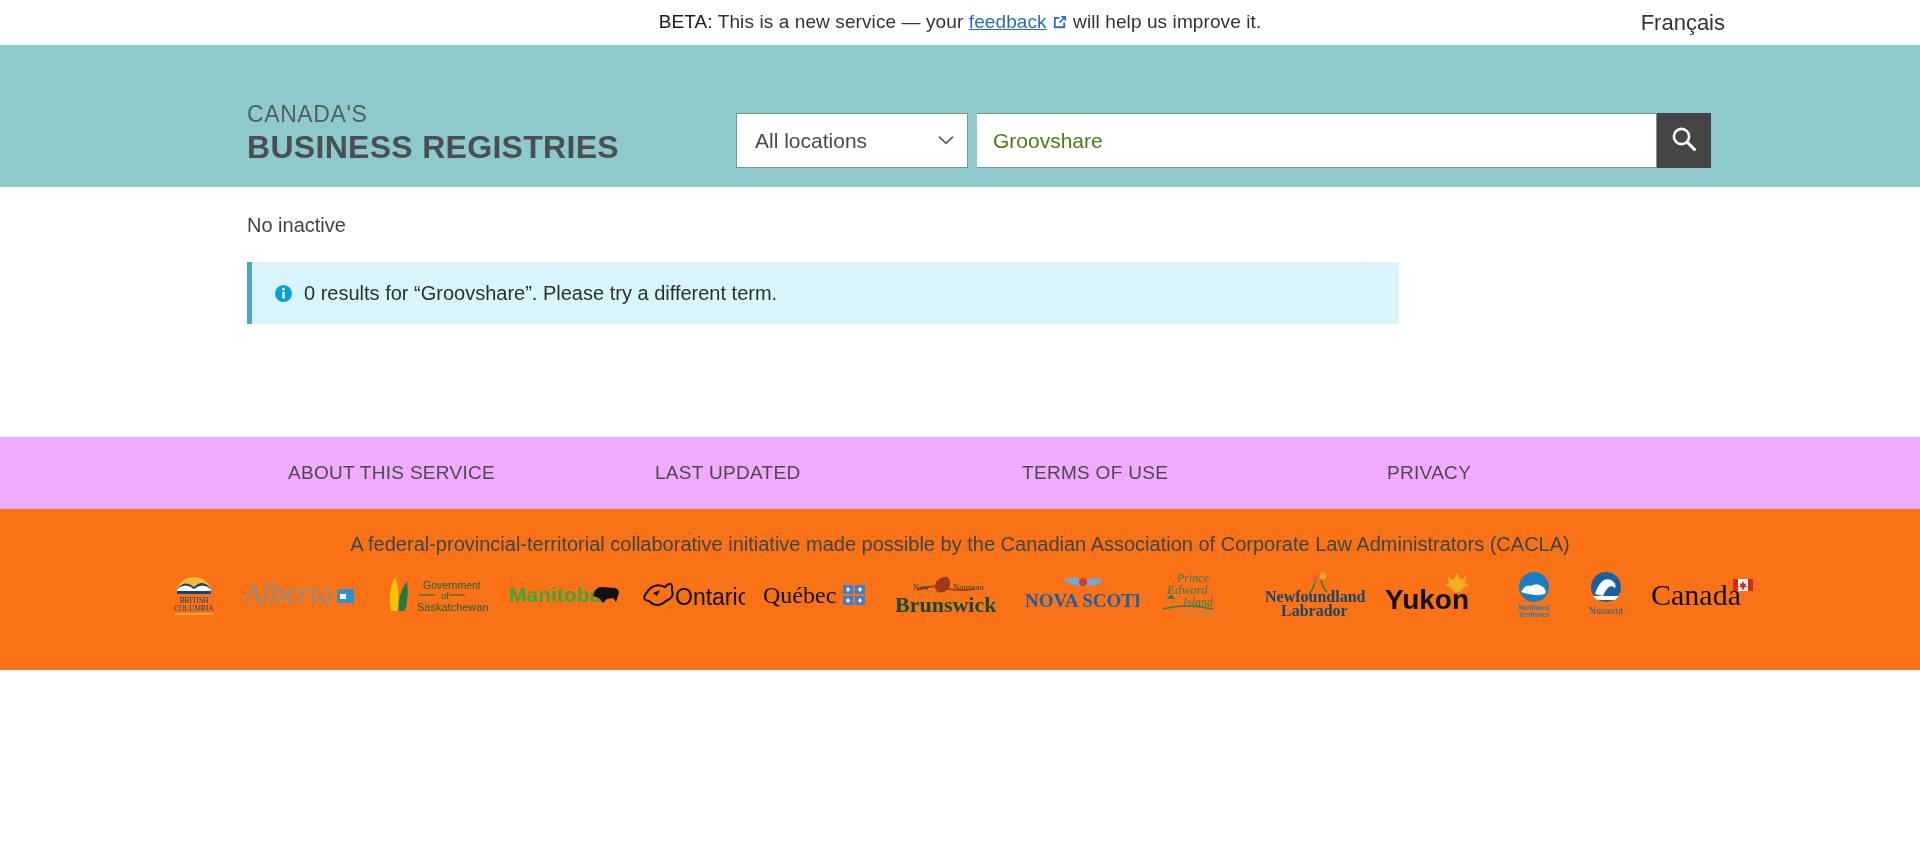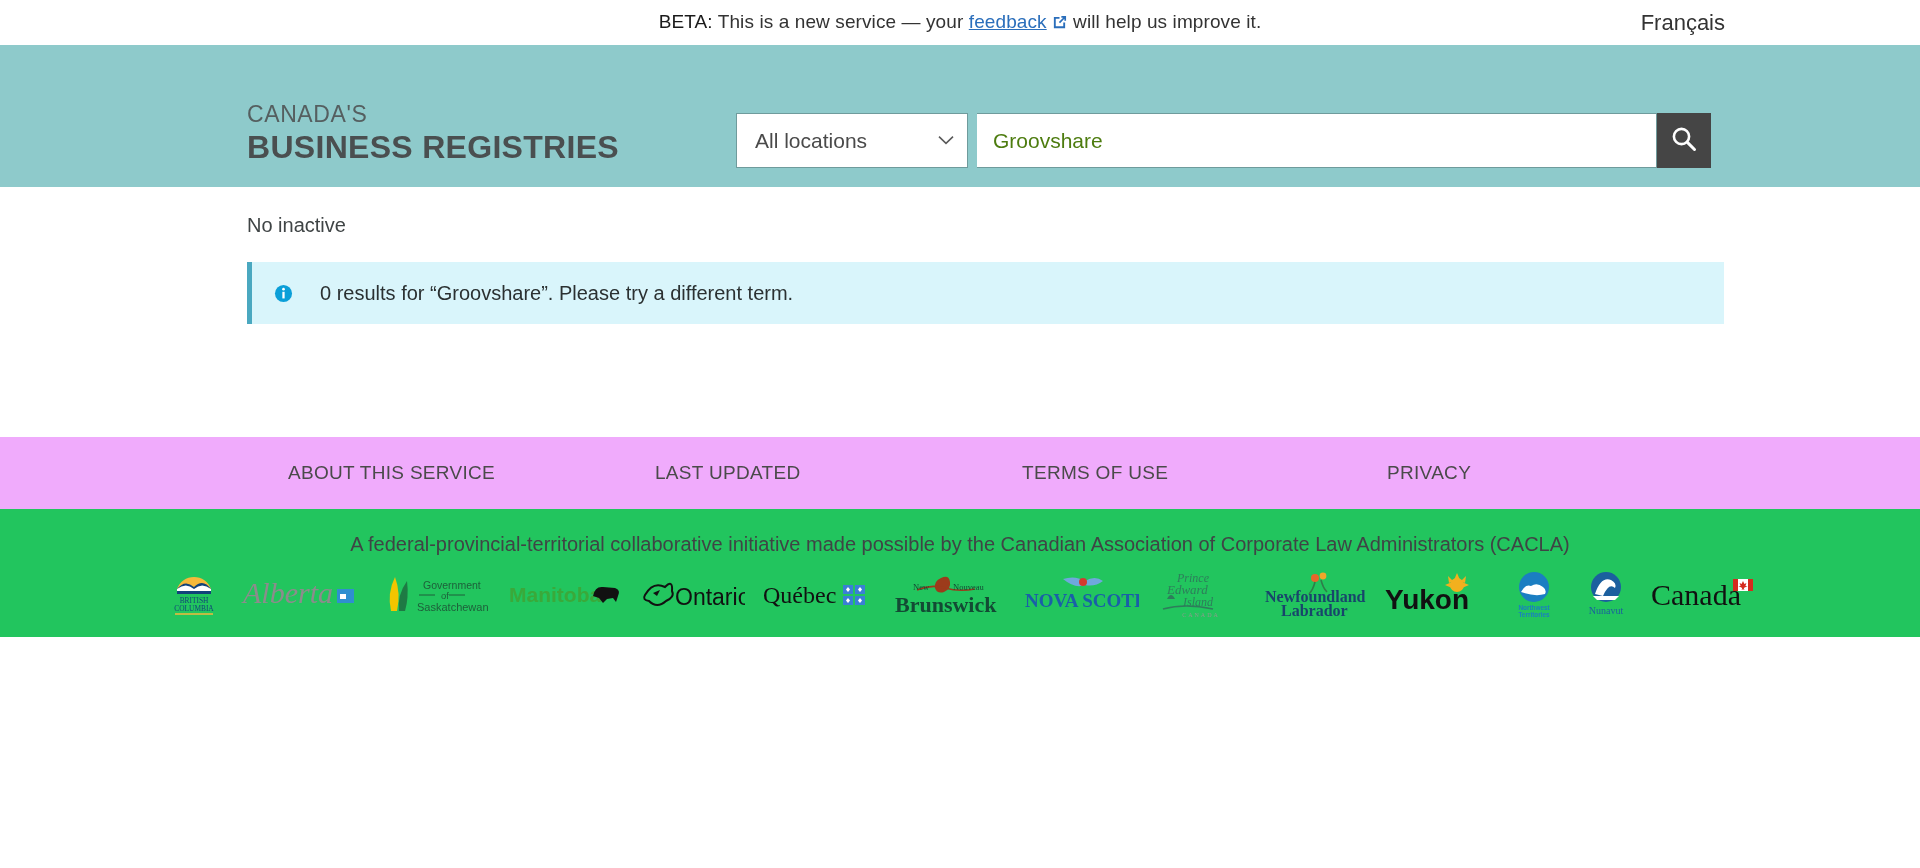--- a/index.html
+++ b/index.html
@@ -187,27 +187,26 @@
     position: absolute;
     left: 247px;
     top: 27px;
     font-size: 20px;
     color: #3f4445;
   }
   .info-banner {
     position: absolute;
     left: 247px;
     top: 75px;
-    width: 1477px;
+    width: 1152px;
     height: 62px;
     background: #d9f5fb;
     border-left: 5px solid #4aa8c0;
     display: flex;
     align-items: center;
-    gap: 16px;
   }
   .info-icon {
     margin-left: 22px;
     margin-right: 11px;
     flex: none;
     display: flex;
     align-items: center;
   }
   .info-text {
     font-size: 20px;
@@ -229,22 +228,22 @@
     color: #4a4a4a;
     text-decoration: none;
   }
   .fn0 { left: 288px; }
   .fn1 { left: 655px; }
   .fn2 { left: 1022px; }
   .fn3 { left: 1387px; }
 
   
   .footer-logos {
-    background: #22c55e;
-    height: 128px;
+    background: #f97316;
+    height: 161px;
     position: relative;
     text-align: center;
   }
   .cacla-line {
     padding-top: 24px;
     font-size: 20px;
     color: #3f4445;
   }
   .logo-strip {
     margin-top: 12px;

